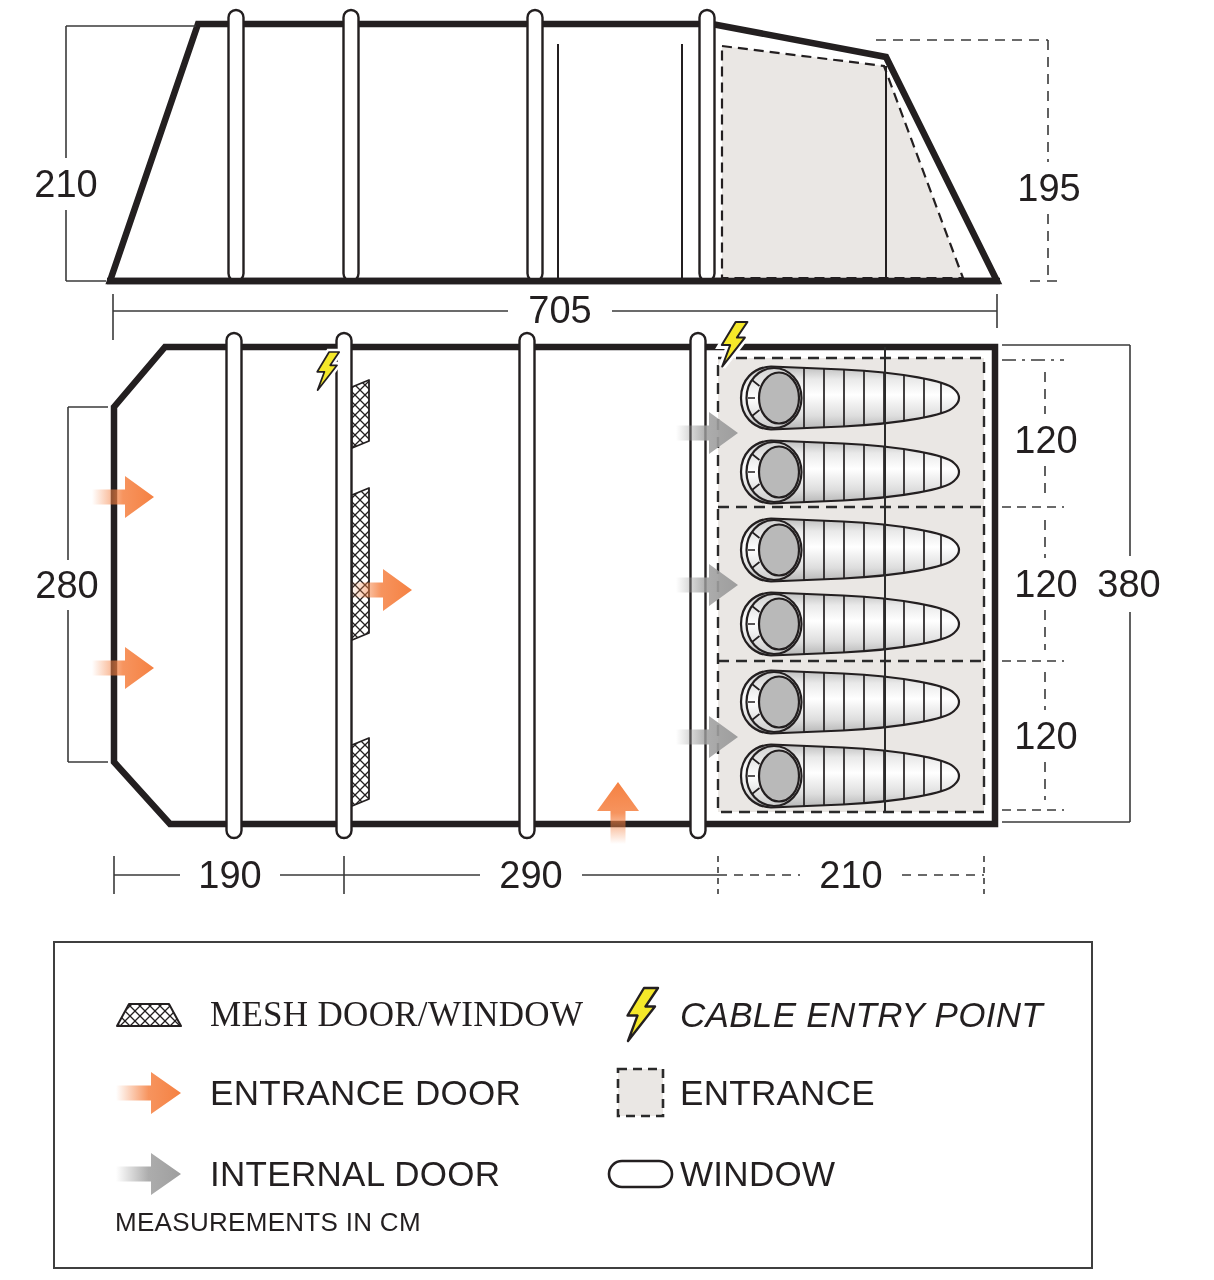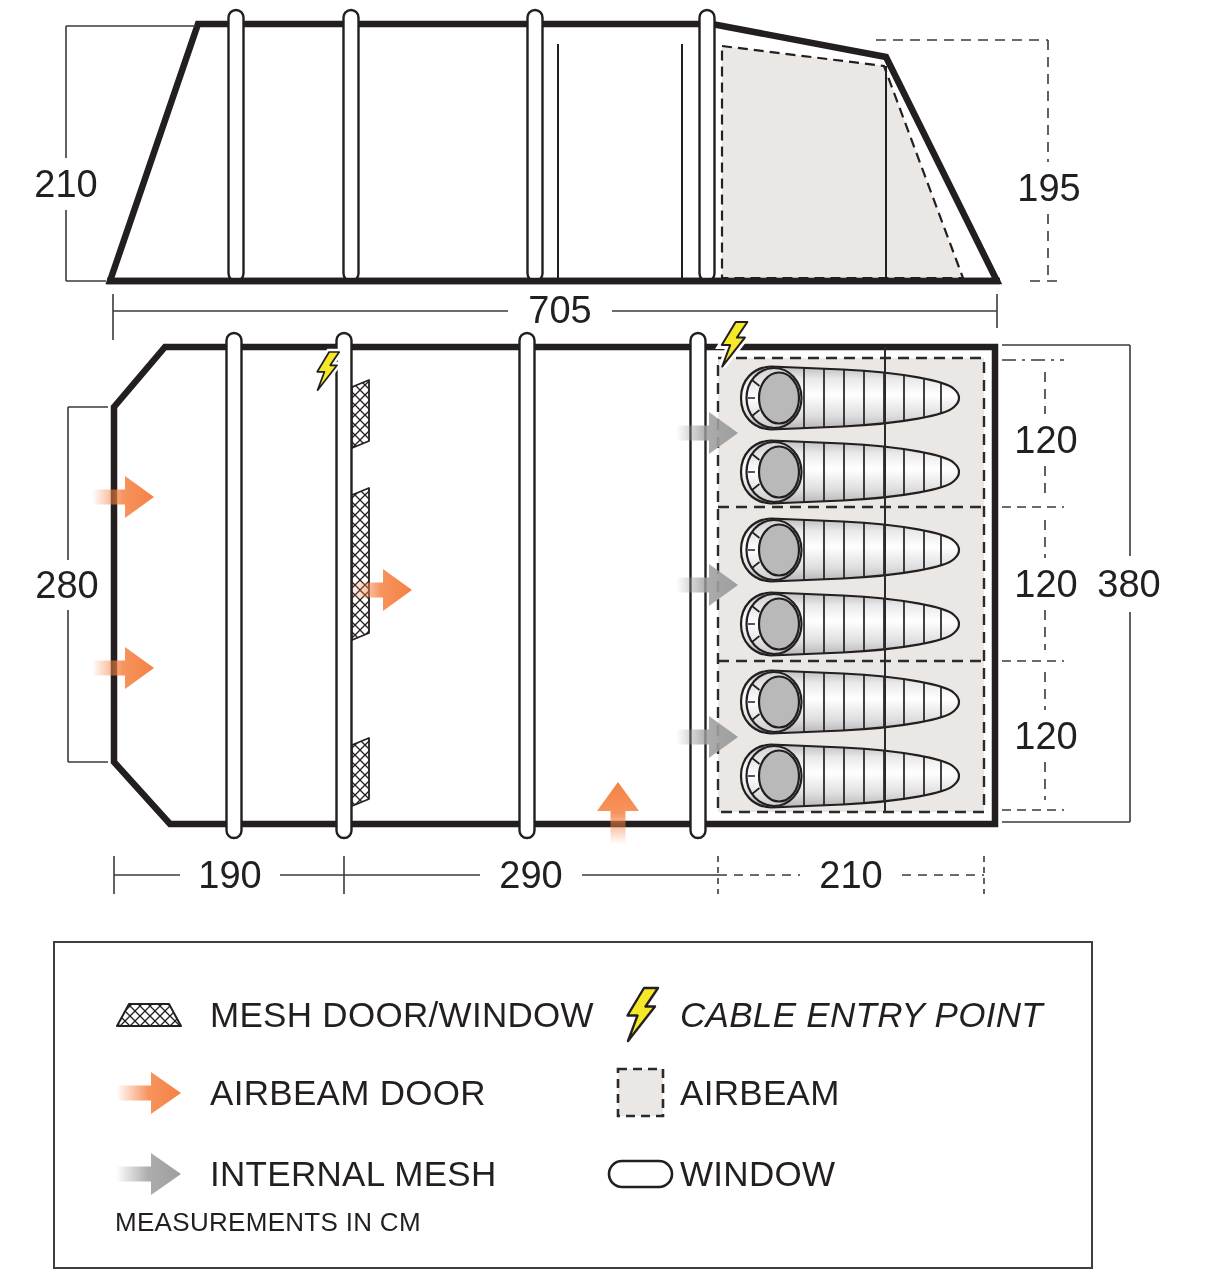--- a/index.html
+++ b/index.html
@@ -225,51 +225,51 @@
 </svg>
 
 <div class="legend">
 
   <div class="lrow" style="top:72px;">
     <span class="licon" style="left:56px;">
       <svg width="68" height="28" viewBox="0 0 68 28">
         <path d="M2,25 L14,3 L54,3 L66,25 Z" fill="url(#xh)" stroke="#231f20" stroke-width="2" stroke-linejoin="round"></path>
       </svg>
     </span>
-    <span class="llabel" style="left:155px;">MESH DOOR/WINDOW</span>
+    <span class="llabel" style="left:155px;font-family:Liberation Serif, serif;">MESH DOOR/WINDOW</span>
     <span class="licon" style="left:548px;">
       <svg width="40" height="58" viewBox="0 0 40 58">
         <path d="M23,2 L37,2 L24.5,20.5 L34,20.5 L7,55 L16.5,29.5 L6.5,29.5 Z" fill="#f5e829" stroke="#231f20" stroke-width="2.4" stroke-linejoin="round"></path>
       </svg>
     </span>
     <span class="llabel" style="left:625px;font-style:italic;">CABLE ENTRY POINT</span>
   </div>
 
   <div class="lrow" style="top:150px;">
     <span class="licon" style="left:56px;">
       <svg width="66" height="44" viewBox="0 0 66 44">
         <path d="M0,14.5 L35,14.5 L35,1 L65,22 L35,43 L35,29.5 L0,29.5 Z" fill="url(#og)"></path>
       </svg>
     </span>
-    <span class="llabel" style="left:155px;">AIRBEAM DOOR</span>
+    <span class="llabel" style="left:155px;">ENTRANCE DOOR</span>
     <span class="licon" style="left:548px;">
       <svg width="52" height="54" viewBox="0 0 52 54">
         <rect x="3" y="3" width="45" height="47" fill="#eae7e4" stroke="#2a2a2a" stroke-width="2.6" stroke-dasharray="9,6"></rect>
       </svg>
     </span>
-    <span class="llabel" style="left:625px;">AIRBEAM</span>
+    <span class="llabel" style="left:625px;">ENTRANCE</span>
   </div>
 
   <div class="lrow" style="top:231px;">
     <span class="licon" style="left:56px;">
       <svg width="66" height="44" viewBox="0 0 66 44">
         <path d="M0,14.5 L35,14.5 L35,1 L65,22 L35,43 L35,29.5 L0,29.5 Z" fill="url(#gg)"></path>
       </svg>
     </span>
-    <span class="llabel" style="left:155px;">INTERNAL MESH</span>
+    <span class="llabel" style="left:155px;">INTERNAL DOOR</span>
     <span class="licon" style="left:548px;">
       <svg width="68" height="30" viewBox="0 0 68 30">
         <rect x="2" y="2" width="63" height="26" rx="13" fill="#ffffff" stroke="#231f20" stroke-width="2.6"></rect>
       </svg>
     </span>
     <span class="llabel" style="left:625px;">WINDOW</span>
   </div>
 
   <div class="lnote">MEASUREMENTS IN CM</div>
 </div>

